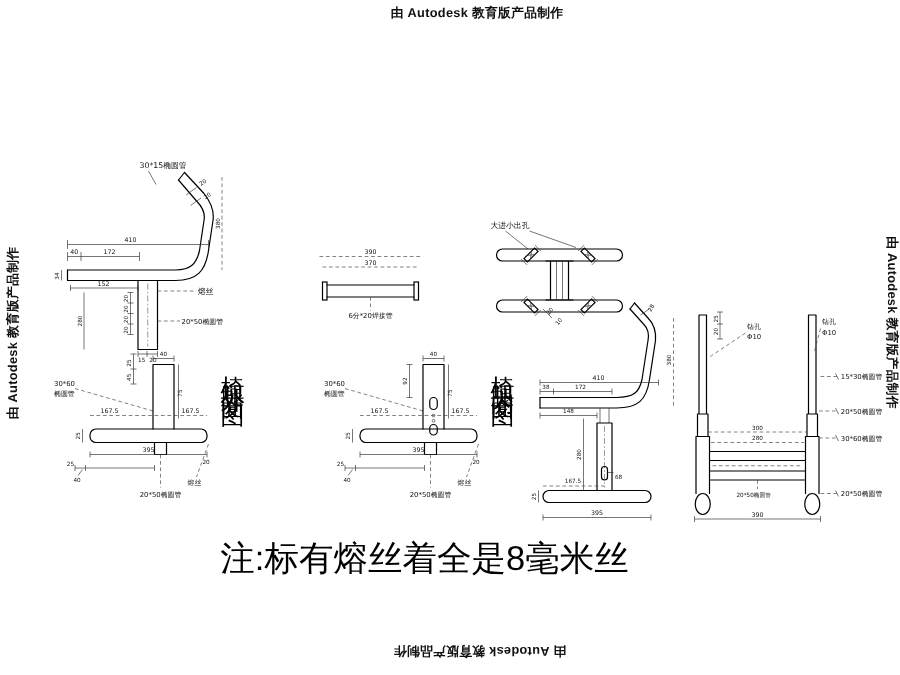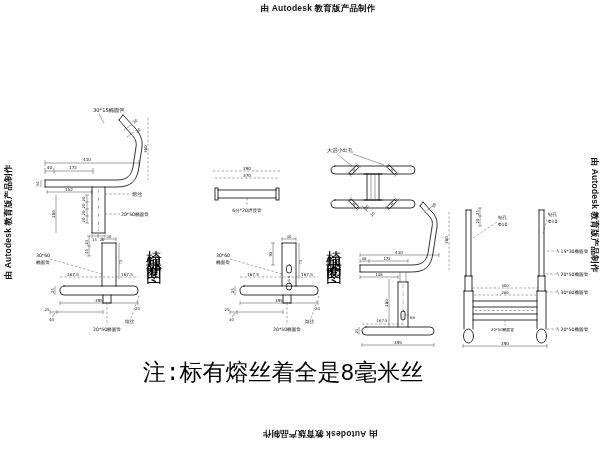--- a/index.html
+++ b/index.html
@@ -3,21 +3,21 @@
 <meta charset="utf-8">
 <style>
   html,body{margin:0;padding:0;background:#fff;}
   #sheet{position:relative;width:600px;height:450px;background:#fff;overflow:hidden;
          font-family:"Liberation Sans",sans-serif;color:#000;border-radius:14px;}
   .stamp{position:absolute;width:160px;text-align:center;font-size:8.5px;font-weight:bold;
          color:#111;white-space:nowrap;letter-spacing:.2px;}
   .title{position:absolute;left:300px;top:72px;transform:translateX(-50%);
          font-family:"Liberation Serif",serif;font-size:44px;letter-spacing:3px;white-space:nowrap;}
   .note{position:absolute;left:283px;top:357px;transform:translateX(-50%);
-        font-family:Liberation Mono, monospace;font-size:23px;white-space:nowrap;text-align:center;}
+        font-family:Liberation Sans, sans-serif;font-size:23px;white-space:nowrap;text-align:center;}
   .vtitle{position:absolute;writing-mode:vertical-rl;font-family:"Liberation Serif",serif;
           font-size:16px;letter-spacing:5px;white-space:nowrap;}
   svg{position:absolute;overflow:visible;}
   svg text{font-family:"DejaVu Sans",sans-serif;fill:#111;}
   .ln{stroke:#000;stroke-width:.8;fill:none;stroke-linecap:round;}
   .thin{stroke:#333;stroke-width:.45;fill:none;}
   .dash{stroke:#444;stroke-width:.45;fill:none;stroke-dasharray:2.5 1.8;}
   .ctr{stroke:#555;stroke-width:.4;fill:none;stroke-dasharray:4 1.5 1 1.5;}
   .d4{font-size:4.2px;} .d38{font-size:3.8px;} .lb{font-size:5.2px;} .lb46{font-size:4.6px;}
   .mid{text-anchor:middle;}

